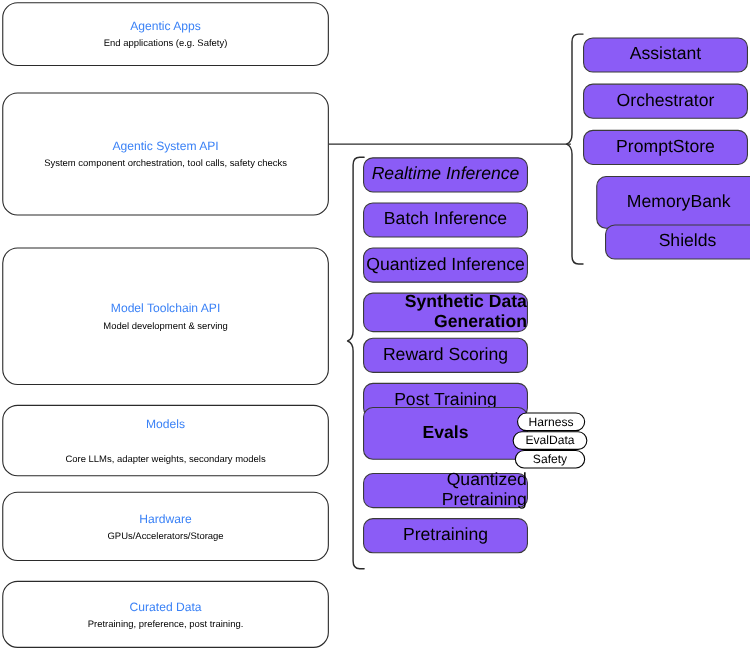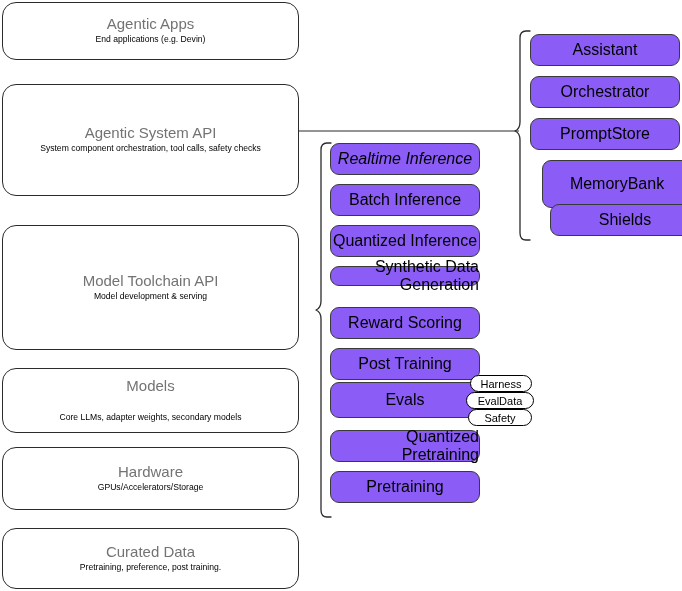--- a/index.html
+++ b/index.html
@@ -28,23 +28,23 @@
     border: 1.2px solid #2b2b2b;
     border-radius: 12px;
     background: #ffffff;
     display: flex;
     flex-direction: column;
     align-items: center;
     justify-content: center;
     text-align: center;
   }
   .box .title {
-    font-size: 15px;
+    font-size: 11px;
     line-height: 16px;
-    color: #737373;
+    color: #3b82f6;
   }
   .box .subtitle {
     font-size: 8.6px;
     line-height: 13px;
     color: #000;
     margin-top: 1px;
   }
   .layer-box {
     border-radius: 14px;
   }
@@ -93,21 +93,21 @@
 
     <path id="conn-line" d="M 299 131 L 519 131" fill="none" stroke="#2b2b2b" stroke-width="1.2"></path>
 
     <path id="brace-toolchain" d="M 331 143 L 327 143 Q 321 143 321 150 L 321 301 Q 321 308 316 310 Q 321 312 321 319 L 321 510 Q 321 517 327 517 L 331 517" fill="none" stroke="#2b2b2b" stroke-width="1.3" stroke-linecap="round" stroke-linejoin="round"></path>
 
     <path id="brace-components" d="M 530 31 L 526 31 Q 520 31 520 38 L 520 122 Q 520 129 515 131 Q 520 133 520 140 L 520 233 Q 520 240 526 240 L 530 240" fill="none" stroke="#2b2b2b" stroke-width="1.3" stroke-linecap="round" stroke-linejoin="round"></path>
   </svg>
 
   <div class="box layer-box" style="left:2px; top:2px; width:297px; height:58px;">
     <span class="title">Agentic Apps</span>
-    <span class="subtitle">End applications (e.g. Devin)</span>
+    <span class="subtitle">End applications (e.g. Safety)</span>
   </div>
 
   <div class="box layer-box" style="left:2px; top:84px; width:297px; height:112px;">
     <span class="title">Agentic System API</span>
     <span class="subtitle">System component orchestration, tool calls, safety checks</span>
   </div>
 
   <div class="box layer-box" style="left:2px; top:225px; width:297px; height:125px;">
     <span class="title">Model Toolchain API</span>
     <span class="subtitle">Model development &amp; serving</span>
@@ -124,24 +124,24 @@
   </div>
 
   <div class="box layer-box" style="left:2px; top:528px; width:297px; height:61px;">
     <span class="title">Curated Data</span>
     <span class="subtitle">Pretraining, preference, post training.</span>
   </div>
 
   <div class="pillbox" style="left:330px; top:143px; width:150px; height:32px;font-style:italic;">Realtime Inference</div>
   <div class="pillbox" style="left:330px; top:184px; width:150px; height:32px;">Batch Inference</div>
   <div class="pillbox" style="left:330px; top:225px; width:150px; height:32px;">Quantized Inference</div>
-  <div class="pillbox" style="left:330px; top:266px; width:150px; height:20px;">Synthetic Data Generation</div>
+  <div class="pillbox" style="left:330px; top:266px; width:150px; height:36px;font-weight:bold;">Synthetic Data Generation</div>
   <div class="pillbox" style="left:330px; top:307px; width:150px; height:32px;">Reward Scoring</div>
   <div class="pillbox" style="left:330px; top:348px; width:150px; height:32px;">Post Training</div>
-  <div class="pillbox" style="left:330px; top:382px; width:150px; height:36px;">Evals</div>
+  <div class="pillbox" style="left:330px; top:370px; width:150px; height:48px;font-weight:bold;">Evals</div>
   <div class="pillbox" style="left:330px; top:430px; width:150px; height:32px;">Quantized Pretraining</div>
   <div class="pillbox" style="left:330px; top:471px; width:150px; height:32px;">Pretraining</div>
 
   <div class="badge" style="left:470px; top:375px; width:62px; height:17px;">Harness</div>
   <div class="badge" style="left:466px; top:392px; width:68px; height:17px;">EvalData</div>
   <div class="badge" style="left:468px; top:409px; width:64px; height:17px;">Safety</div>
 
   <div class="pillbox" style="left:530px; top:34px; width:150px; height:32px;">Assistant</div>
   <div class="pillbox" style="left:530px; top:76px; width:150px; height:32px;">Orchestrator</div>
   <div class="pillbox" style="left:530px; top:118px; width:150px; height:32px;">PromptStore</div>

